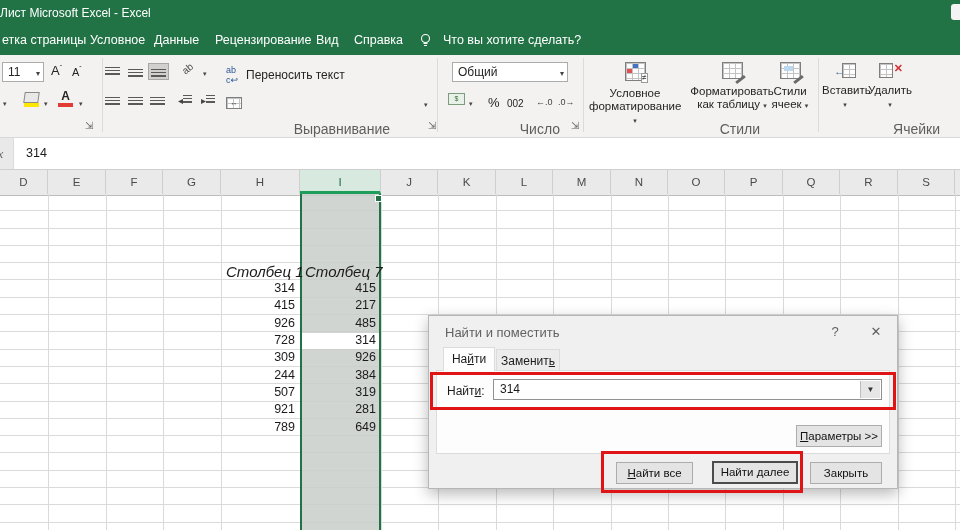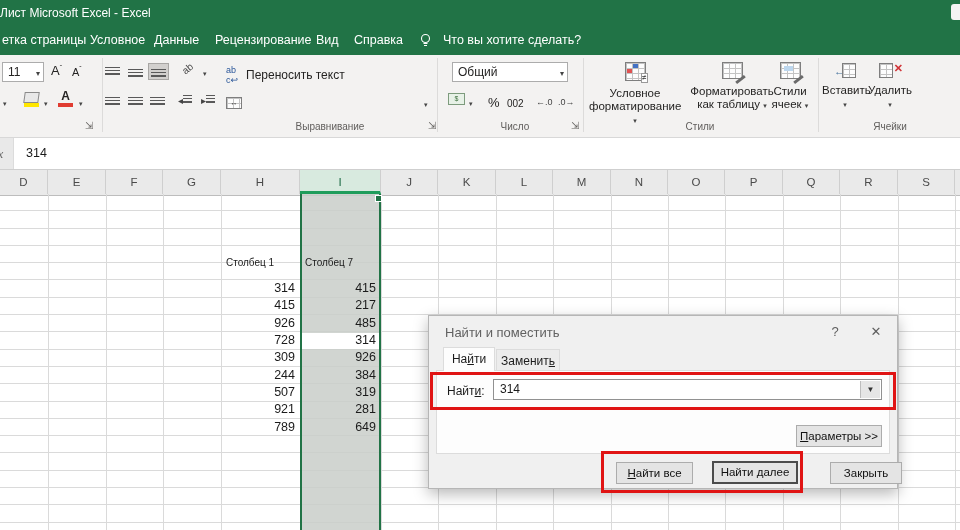--- a/index.html
+++ b/index.html
@@ -10,21 +10,21 @@
   #titlebar{left:0;top:0;width:960px;height:27px;background:#217346;}
   #title{width:100%;text-align:left;top:6px;color:#fff;font-size:12px;}
   #title-slice{right:0;top:4px;width:9px;height:16px;background:#f3f3f3;border-radius:3px 0 0 3px;}
   
   #tabrow{left:0;top:27px;width:960px;height:28px;background:#217346;color:#fff;font-size:12.5px;}
   .rtab{top:6px;white-space:nowrap;cursor:default;text-align:right;}
   #tellme{top:6px;left:443px;}
   
   #ribbon{left:0;top:55px;width:960px;height:82px;background:#f3f2f1;border-bottom:1px solid #d8d8d8;font-size:12px;color:#252423;}
   .gsep{top:3px;width:1px;height:74px;background:#dcdbda;}
-  .glabel{top:66px;font-size:10px;color:#605e5c;text-align:center;}
+  .glabel{top:66px;font-size:14px;color:#605e5c;text-align:right;}
   .launcher{top:65px;font-size:10px;color:#605e5c;}
   .combo{background:#fff;border:1px solid #acacac;height:20px;box-sizing:border-box;line-height:18px;padding-left:5px;}
   .combo .arr{position:absolute;right:3px;top:2px;font-size:8px;color:#444;}
   .chev{font-size:7px;color:#444;}
   .lines{width:15px;height:11px;background-image:repeating-linear-gradient(#595959 0 1.2px,transparent 1.2px 3.2px);background-size:100% 8px;background-repeat:no-repeat;}
   .lines.top{background-position:0 0;} .lines.mid{background-position:0 center;} .lines.bot{background-position:0 100%;}
   .selbtn{background:#d2d0ce;border:1px solid #a8a6a4;padding:2px;}
   .grid-ico{border:1px solid #7e7e7e;background-color:#fdfdfd;background-image:linear-gradient(#c3c3c3 1px,transparent 1px),linear-gradient(90deg,#c3c3c3 1px,transparent 1px);background-size:6px 5px;}
   .bigbtn{top:5px;height:72px;text-align:center;line-height:13px;font-size:11.5px;color:#252423;}
   .bigbtn .ic{position:relative;display:inline-block;margin:2px auto 3px;}
@@ -39,41 +39,41 @@
   .colh.sel{background:#d8eadf;color:#1e6b45;border-bottom:3px solid #1f9d5b;}
   
   #grid{left:0;top:194px;width:960px;height:336px;background:
      repeating-linear-gradient(to bottom,transparent 0 16.3px,#dadada 16.3px 17.3px);}
   .vl{top:0;width:1px;height:336px;background:#dadada;}
   #selcol{left:300px;top:0px;width:81px;height:336px;background:rgba(201,206,201,.85);}
   #selcol-l{left:300px;top:0;width:2px;height:336px;background:#217346;}
   #selcol-r{left:379px;top:0;width:2px;height:336px;background:#217346;}
   #selhandle{left:375px;top:1px;width:5px;height:5px;background:#217346;border:1px solid #fff;}
   #activecell{left:302px;top:139px;width:77px;height:16px;background:#fff;}
-  .shead{top:60px;font-size:10px;color:#1b1b1b;line-height:17px;}
+  .shead{top:69px;font-size:15px;color:#1b1b1b;line-height:17px;font-style:italic;}
   .row-val{left:0;width:960px;height:17px;line-height:17px;font-size:12.5px;color:#1b1b1b;}
   .cell{position:absolute;text-align:right;}
   .cell.h{left:221px;width:74px;} .cell.i{left:302px;width:74px;}
   
   #dlg{left:428px;top:315px;width:468px;height:172px;background:#f0f0f0;border:1px solid #b6b6b6;box-shadow:0 5px 14px rgba(0,0,0,.28);font-size:12px;}
   #dlg-title{left:16px;top:9px;color:#616161;font-size:13px;}
   #dlg-help{left:398px;top:8px;color:#5f5f5f;font-size:13px;width:16px;text-align:center;}
   #dlg-close{left:438px;top:8px;color:#5f5f5f;font-size:13px;width:18px;text-align:center;}
   .dtab{top:31px;height:23px;line-height:23px;text-align:center;font-size:12px;box-sizing:border-box;}
   #tab-find{left:14px;width:52px;background:#fdfdfd;border:1px solid #dcdcdc;border-bottom:none;z-index:3;height:24px;}
   #tab-replace{left:67px;width:64px;background:#ececec;border:1px solid #dcdcdc;border-bottom:none;top:33px;height:21px;}
   #dlg-panel{left:7px;top:54px;width:454px;height:84px;background:#fdfdfd;border:1px solid #dcdcdc;box-sizing:border-box;}
   #find-label{left:18px;top:68px;}
   #find-combo{left:64px;top:63px;width:389px;height:21px;background:#fff;border:1px solid #919191;box-sizing:border-box;line-height:19px;padding-left:6px;}
   #find-combo .dd{position:absolute;right:1px;top:1px;width:19px;height:17px;background:#e6e6e6;border-left:1px solid #bdbdbd;text-align:center;line-height:17px;font-size:8px;color:#333;}
   .wbtn{background:#e4e4e4;border:1px solid #acacac;text-align:center;font-size:11.5px;color:#111;box-sizing:border-box;}
   #btn-options{left:367px;top:109px;width:86px;height:22px;line-height:20px;}
   #btn-findall{left:187px;top:146px;width:77px;height:22px;line-height:20px;}
   #btn-findnext{left:283px;top:145px;width:86px;height:23px;line-height:19px;border:2px solid #4c4c4c;}
-  #btn-close{left:381px;top:146px;width:72px;height:22px;line-height:20px;margin-left:20px;}
+  #btn-close{left:381px;top:146px;width:72px;height:22px;line-height:20px;}
   .u{text-decoration:underline;}
   
   .redbox{border:3px solid #e01414;z-index:9;}
   #red1{left:430px;top:372px;width:460px;height:32px;}
   #red2{left:601px;top:451px;width:196px;height:36px;}
 </style>
 </head>
 <body>
 
 <div id="root">

